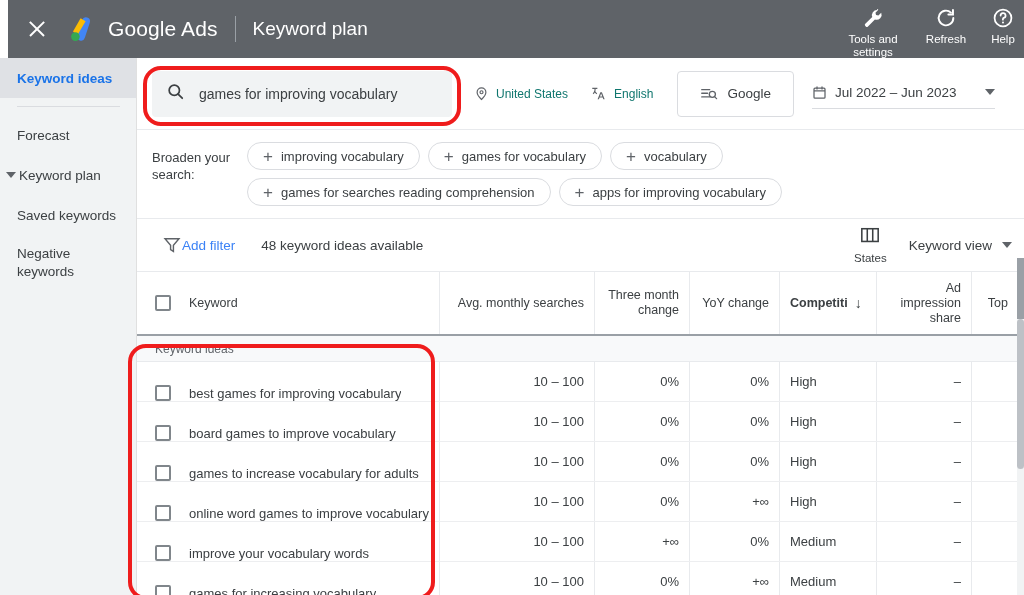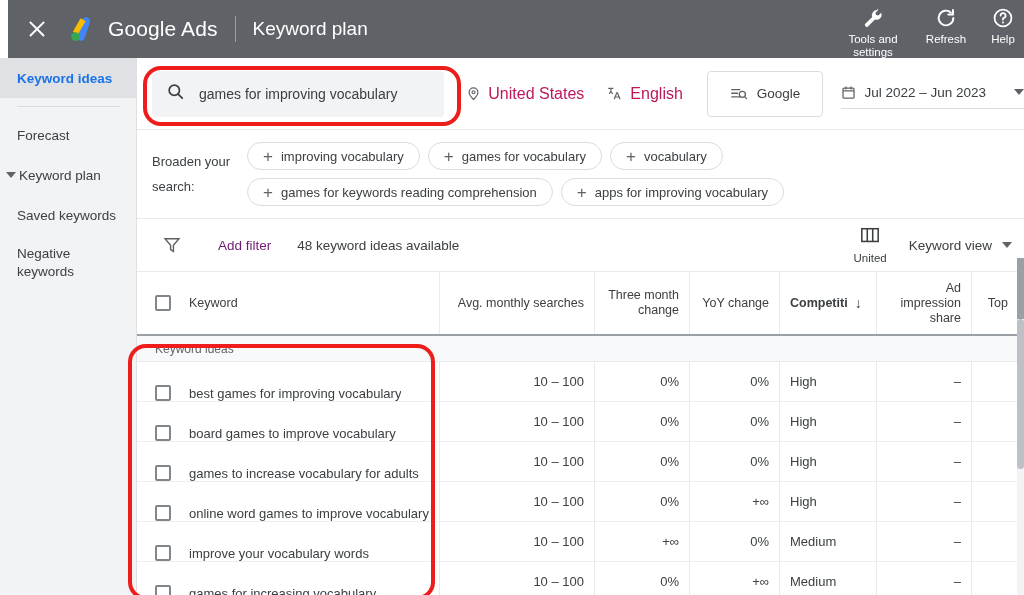--- a/index.html
+++ b/index.html
@@ -89,21 +89,21 @@
     padding-left: 15px; border-bottom: 1px solid #e8eaed;
   }
   .search-box {
     width: 300px; height: 46px; background: #f1f3f4; border-radius: 4px;
     display: flex; align-items: center; padding: 0 14px; cursor: text;
   }
   .search-box .q { font-size: 14px; color: #3c4043; margin-left: 14px; white-space: nowrap; }
 
   .chip-plain {
     display: flex; align-items: center; margin-left: 22px;
-    font-size: 16px; color: #be185d; cursor: pointer; white-space: nowrap;
+    font-size: 12px; color: #0f766e; cursor: pointer; white-space: nowrap;
   }
   .chip-plain .gl { margin-right: 7px; display: flex; align-items: center; }
   .chip-outline {
     display: flex; align-items: center; margin-left: 24px; height: 46px;
     border: 1px solid #dadce0; border-radius: 4px; padding: 0 22px;
     font-size: 13.5px; color: #3c4043; cursor: pointer; white-space: nowrap;
   }
   .chip-outline .gl { margin-right: 9px; display: flex; align-items: center; }
   .date-chip {
     display: flex; align-items: center; margin-left: 18px;
@@ -116,42 +116,42 @@
     border-left: 5px solid transparent; border-right: 5px solid transparent;
     border-top: 6px solid #5f6368;
   }
 
   
   .broaden {
     display: flex; padding: 12px 0 12px 15px; border-bottom: 1px solid #e8eaed;
     min-height: 66px;
   }
   .broaden-lbl {
-    font-size: 13px; color: #3c4043; width: 95px; line-height: 25px;
+    font-size: 13px; color: #3c4043; width: 95px; line-height: 17px;
     padding-top: 7px; flex: 0 0 auto;
   }
   .chips-wrap { display: flex; flex-wrap: wrap; gap: 8px; width: 760px; align-content: flex-start; }
   .kchip {
     display: inline-flex; align-items: center; height: 28px;
     border: 1px solid #dadce0; border-radius: 16px; padding: 0 15px;
     font-size: 13px; color: #3c4043; cursor: pointer; white-space: nowrap;
     background: #fff;
   }
   .kchip .plus {
     font-size: 17px; color: #5f6368; margin-right: 8px; line-height: 1;
     font-weight: 300;
   }
 
   
   .toolbar {
     height: 53px; display: flex; align-items: center; padding-left: 25px;
     border-bottom: 1px solid #e8eaed; position: relative;
   }
   .filter-ic { cursor: pointer; display: flex; align-items: center; }
-  .add-filter { font-size: 13.5px; color: #701a75; margin-left: 36px; cursor: pointer; white-space: nowrap; }
+  .add-filter { font-size: 13.5px; color: #3b82f6; cursor: pointer; white-space: nowrap; }
   .ideas-count { font-size: 13.5px; color: #3c4043; margin-left: 26px; white-space: nowrap; }
   .tool-right { margin-left: auto; display: flex; align-items: center; padding-right: 12px; }
   .columns-btn {
     display: flex; flex-direction: column; align-items: center; cursor: pointer;
     margin-right: 22px;
   }
   .columns-btn .lbl { font-size: 11.5px; color: #3c4043; margin-top: 2px; }
   .kview { display: flex; align-items: center; font-size: 13.5px; color: #3c4043; cursor: pointer; white-space: nowrap; }
   .kview .dncaret {
     margin-left: 10px; width: 0; height: 0;
@@ -379,21 +379,21 @@
         <div class="kchip">
           <span class="plus">+</span>
           <span>games for vocabulary</span>
         </div>
         <div class="kchip">
           <span class="plus">+</span>
           <span>vocabulary</span>
         </div>
         <div class="kchip">
           <span class="plus">+</span>
-          <span>games for keywords reading comprehension</span>
+          <span>games for searches reading comprehension</span>
         </div>
         <div class="kchip">
           <span class="plus">+</span>
           <span>apps for improving vocabulary</span>
         </div>
       </div>
     </div>
 
     <div class="toolbar">
       <span class="filter-ic">
@@ -406,21 +406,21 @@
 
       <div class="tool-right">
         <div class="columns-btn">
           <span>
             <svg width="22" height="20" viewBox="0 0 24 22" fill="none" stroke="#3c4043" stroke-width="1.7">
               <rect x="3" y="3" width="18" height="14"></rect>
               <line x1="9" y1="3" x2="9" y2="17"></line>
               <line x1="15" y1="3" x2="15" y2="17"></line>
             </svg>
           </span>
-          <span class="lbl">United</span>
+          <span class="lbl">States</span>
         </div>
         <div class="kview">
           <span>Keyword view</span>
           <span class="dncaret"></span>
         </div>
       </div>
     </div>
 
     <div class="table">
 

